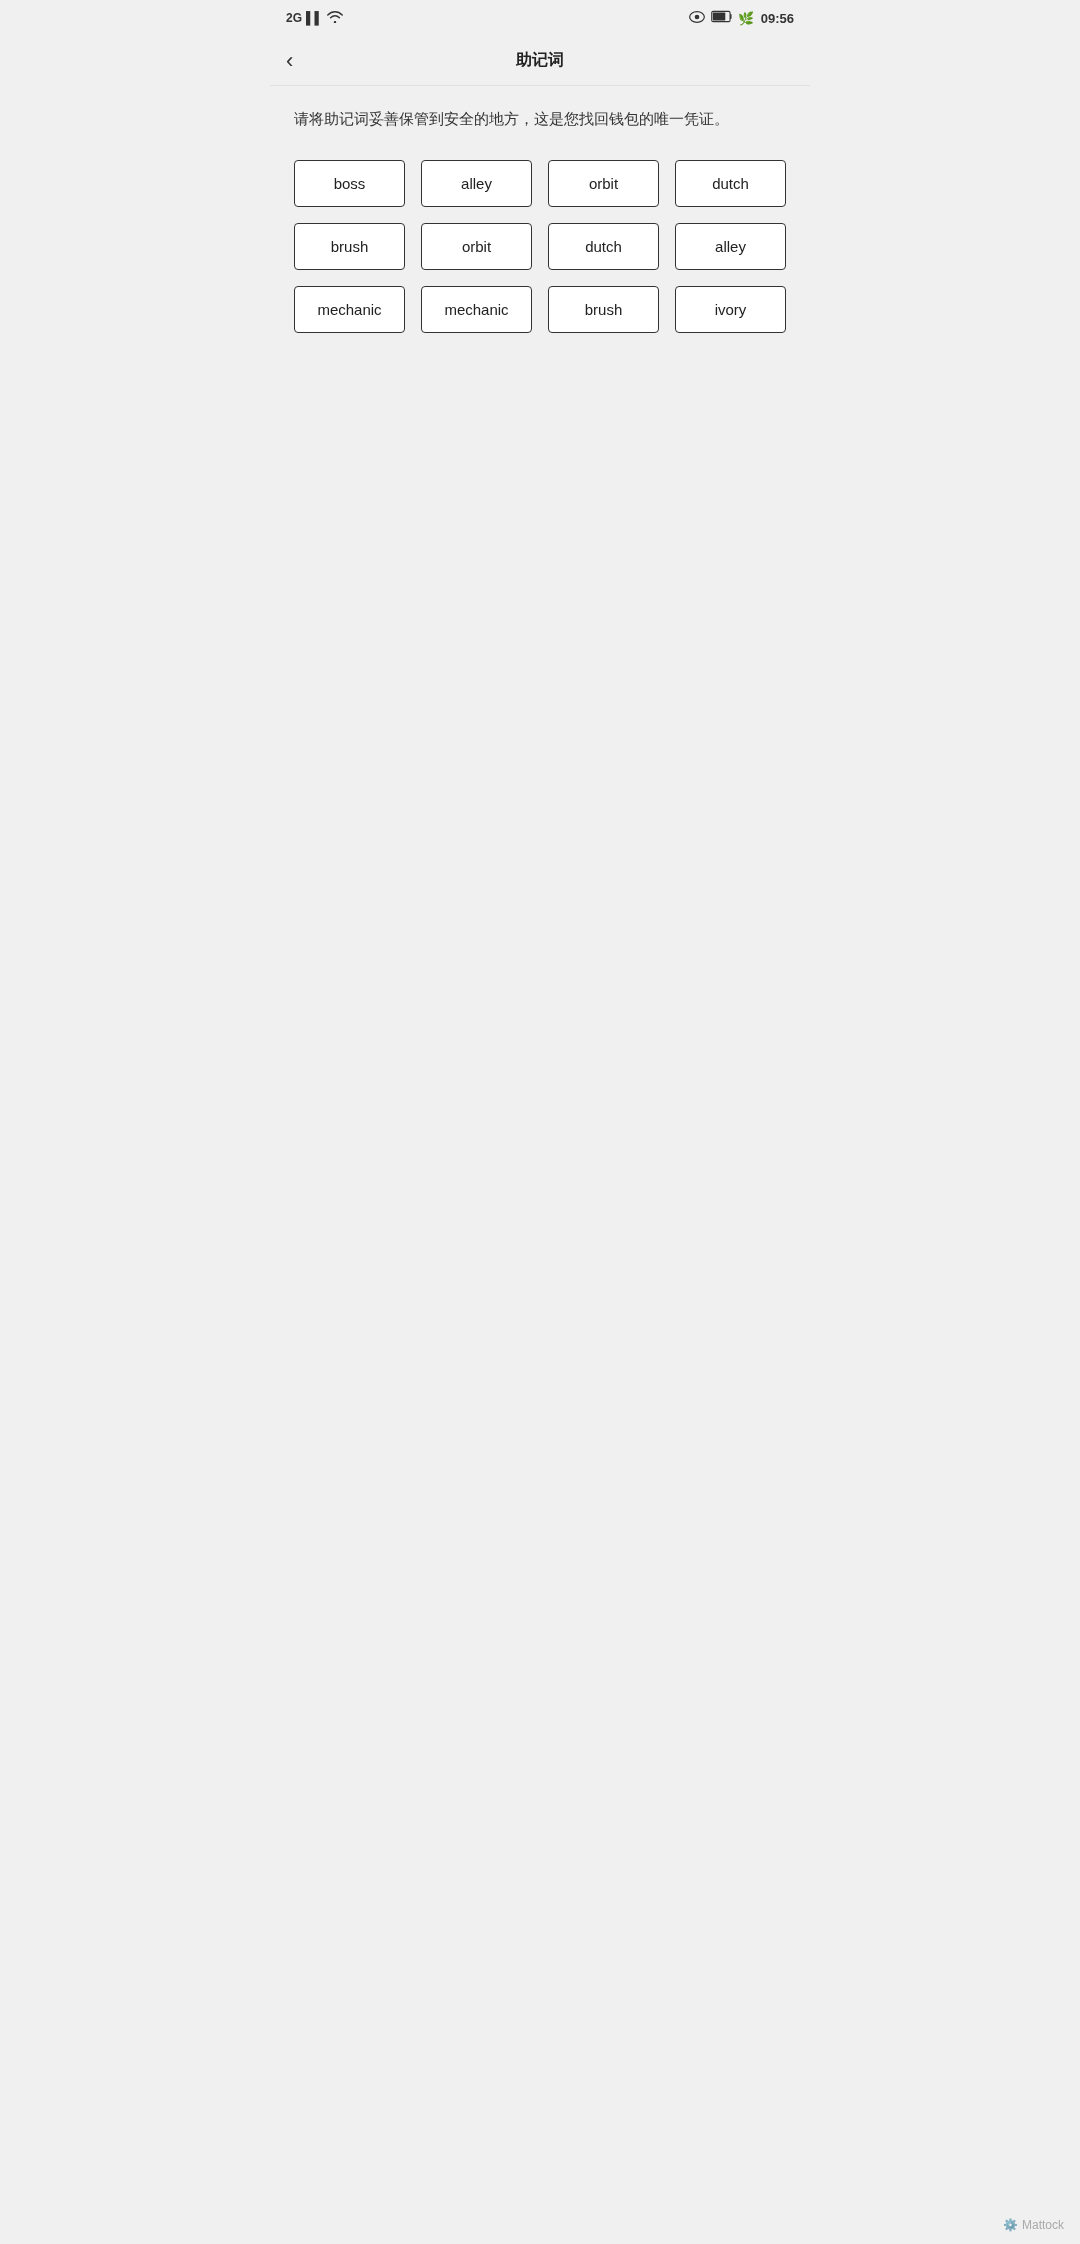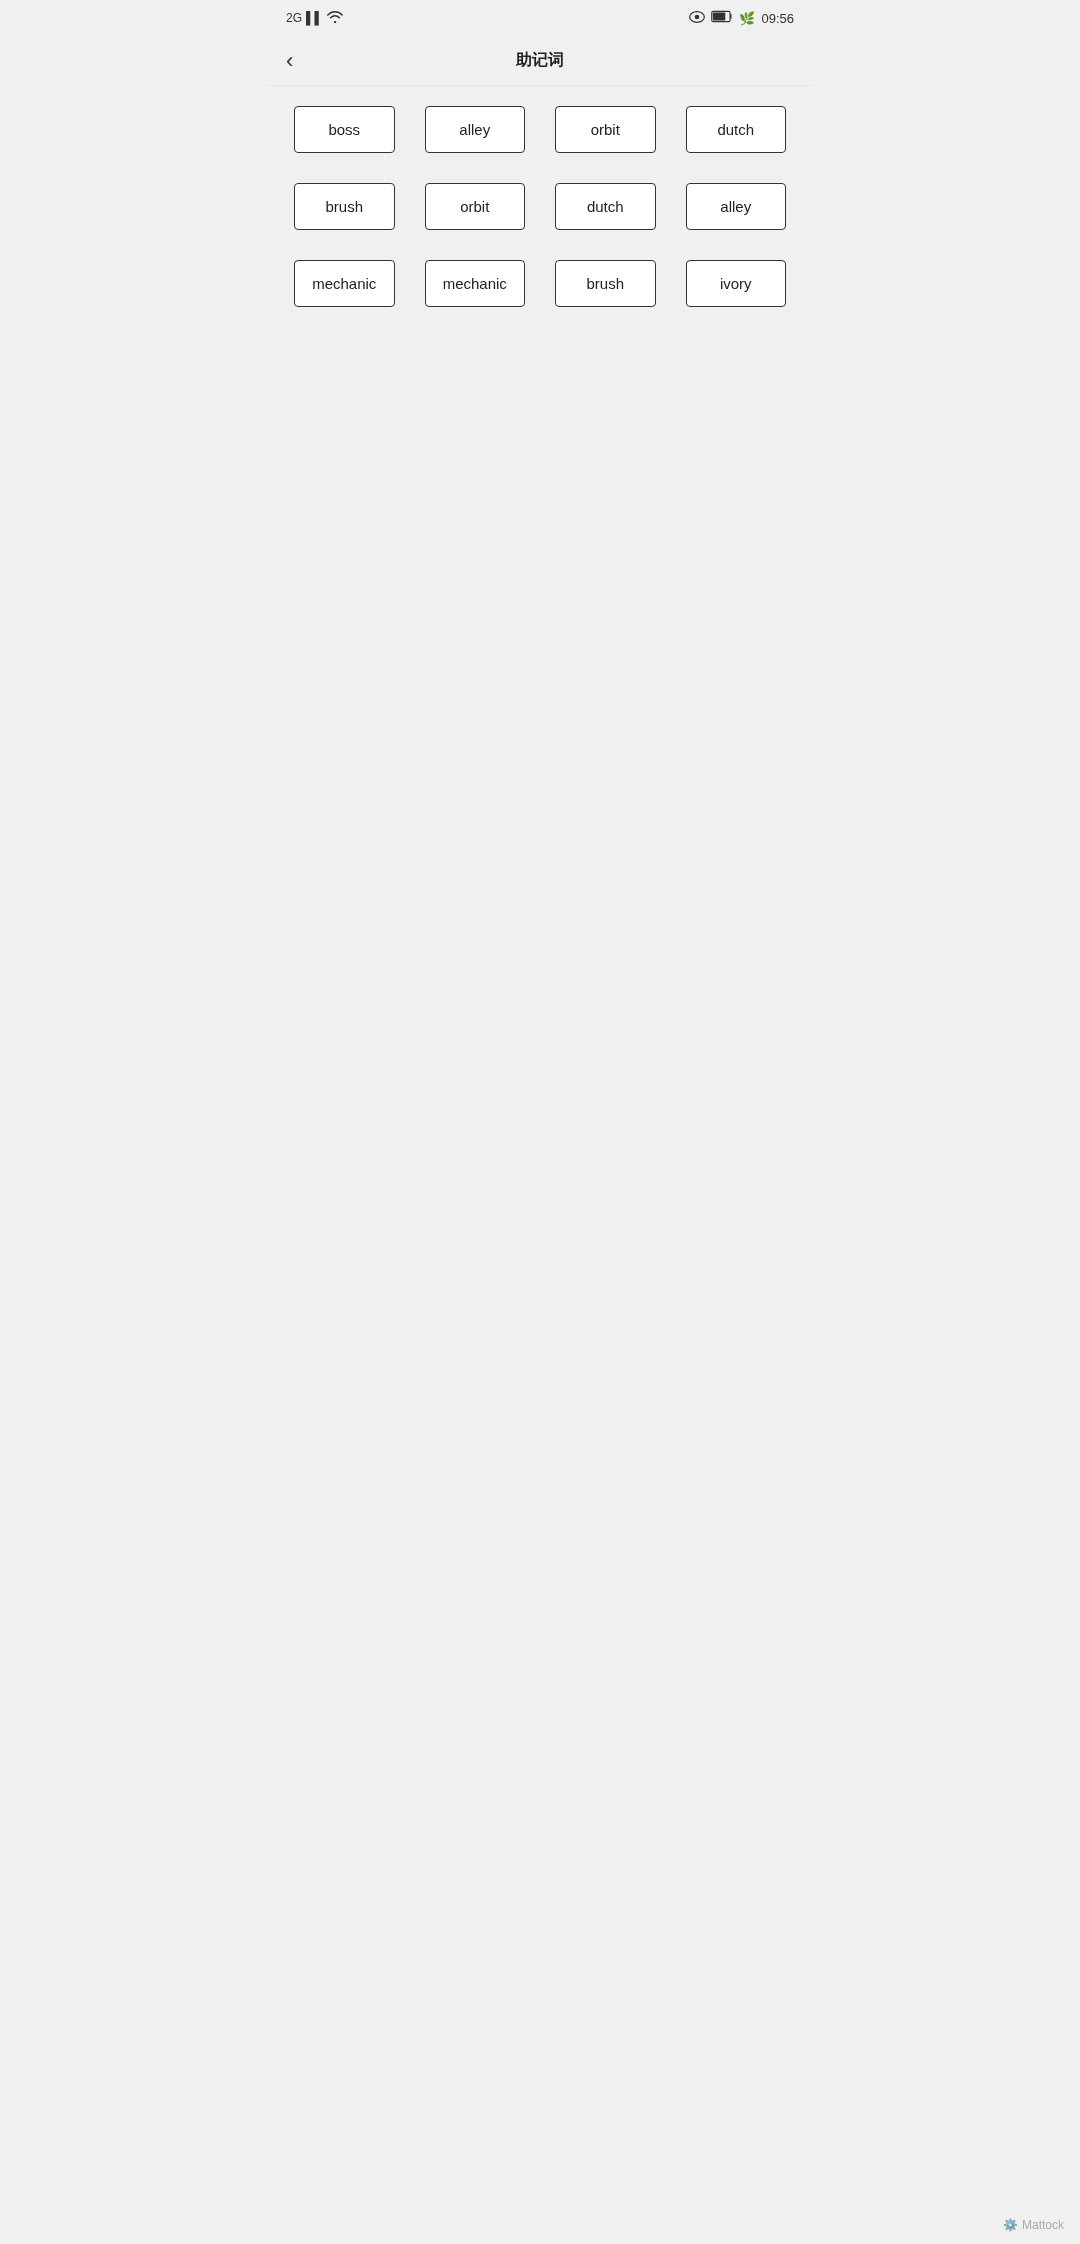--- a/index.html
+++ b/index.html
@@ -15,20 +15,21 @@
     }
 
     
     .status-bar {
       display: flex;
       justify-content: space-between;
       align-items: center;
       padding: 16px 16px;
       background-color: #f0f0f0;
       height: 36px;
+      font-weight: bold;
     }
 
     .status-left {
       display: flex;
       align-items: center;
       gap: 4px;
       font-size: 12px;
       color: #333;
     }
 
@@ -75,21 +76,21 @@
       font-size: 15px;
       color: #333;
       line-height: 1.7;
       margin-bottom: 28px;
     }
 
     
     .word-grid {
       display: grid;
       grid-template-columns: repeat(4, 1fr);
-      gap: 30px;
+      gap: 16px;
       margin-bottom: 40px;
     }
 
     .word-cell {
       border: 1.5px solid #333;
       border-radius: 4px;
       padding: 14px 6px;
       display: flex;
       align-items: center;
       justify-content: center;
@@ -163,20 +164,21 @@
     <span>09:56</span>
   </div>
 </div>
 
 <div class="nav-bar">
   <span class="nav-back">‹</span>
   <span class="nav-title">助记词</span>
 </div>
 
 <div class="content">
+  <p class="description">请将助记词妥善保管到安全的地方，这是您找回钱包的唯一凭证。</p>
 
   <div class="word-grid" id="word-grid">
   <div class="word-cell">boss</div>
       <div class="word-cell">alley</div>
       <div class="word-cell">orbit</div>
       <div class="word-cell">dutch</div>
       <div class="word-cell">brush</div>
       <div class="word-cell">orbit</div>
       <div class="word-cell">dutch</div>
       <div class="word-cell">alley</div>

